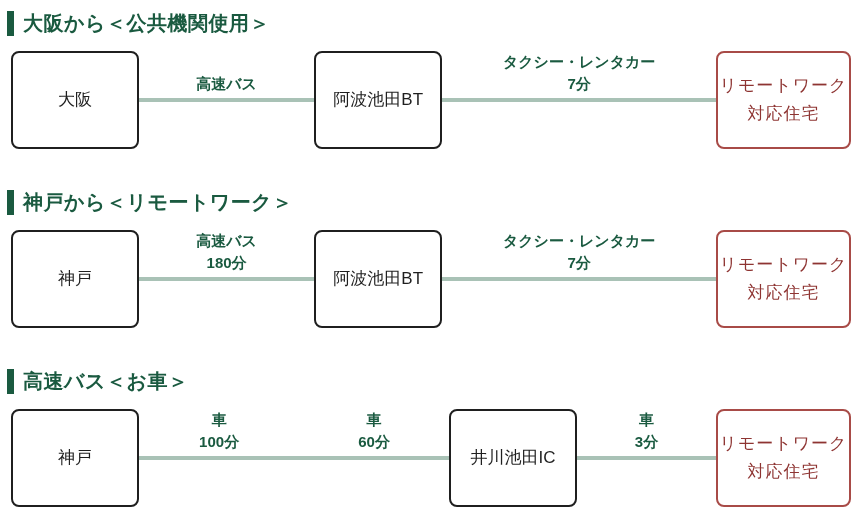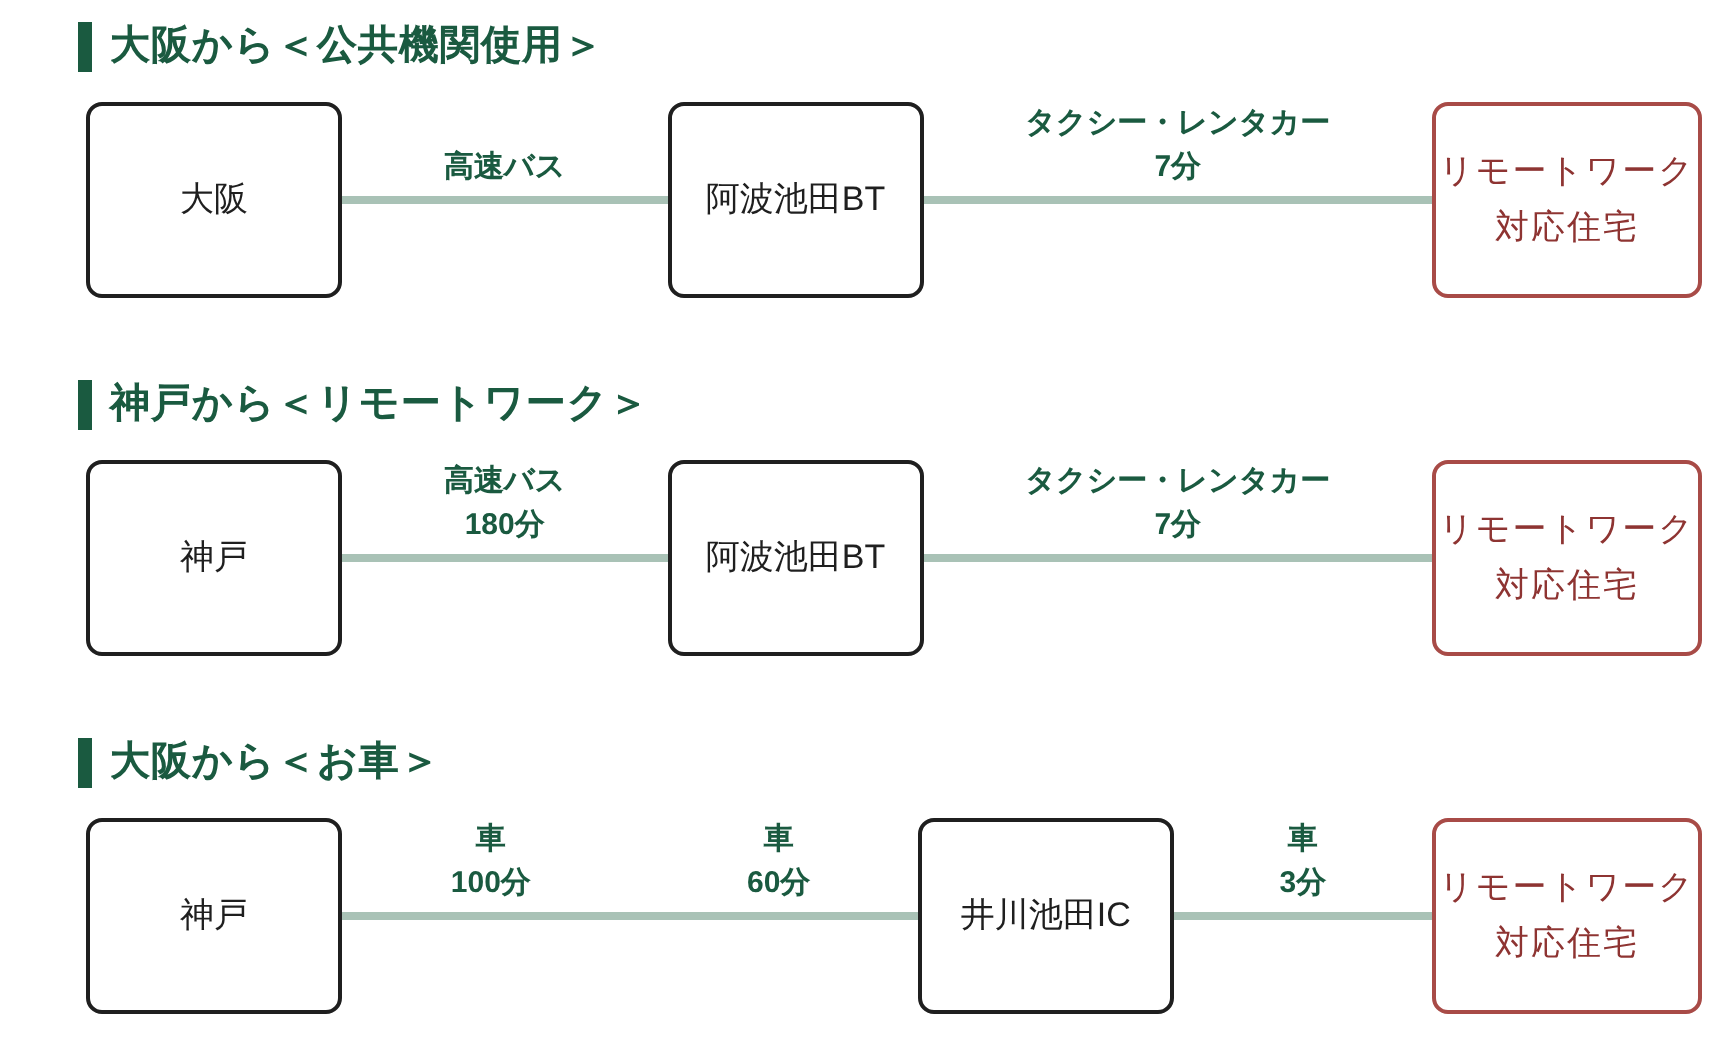--- a/index.html
+++ b/index.html
@@ -13,21 +13,21 @@
   }
   * { box-sizing: border-box; }
   html, body { margin: 0; padding: 0; }
   body {
     width: 864px;
     height: 521px;
     background: var(--page-bg);
     font-family: "Liberation Sans", sans-serif;
     overflow: hidden;
   }
-  .page { padding-top: 10px; padding-left: 32px; }
+  .page { padding-top: 10px; }
   .heading {
     display: flex;
     align-items: center;
     margin: 0 0 15px 7px;
   }
   .heading-bar {
     width: 7px;
     height: 25px;
     background: var(--accent-green);
     margin-right: 9px;
@@ -154,21 +154,21 @@
     <div class="node dest">
       <span>
         <span>リモートワーク</span><br>
         <span>対応住宅</span>
       </span>
     </div>
   </div>
 
   <div class="heading">
     <div class="heading-bar"></div>
-    <div class="heading-text">大阪から＜お車＞</div>
+    <div class="heading-text">高速バス＜お車＞</div>
   </div>
   <div class="row">
     <div class="node">
       <span>神戸</span>
     </div>
     <div class="edge" style="flex-grow:121">
       <div class="edge-line"></div>
       <div class="edge-label">
         <div>車</div>
         <div>100分</div>

